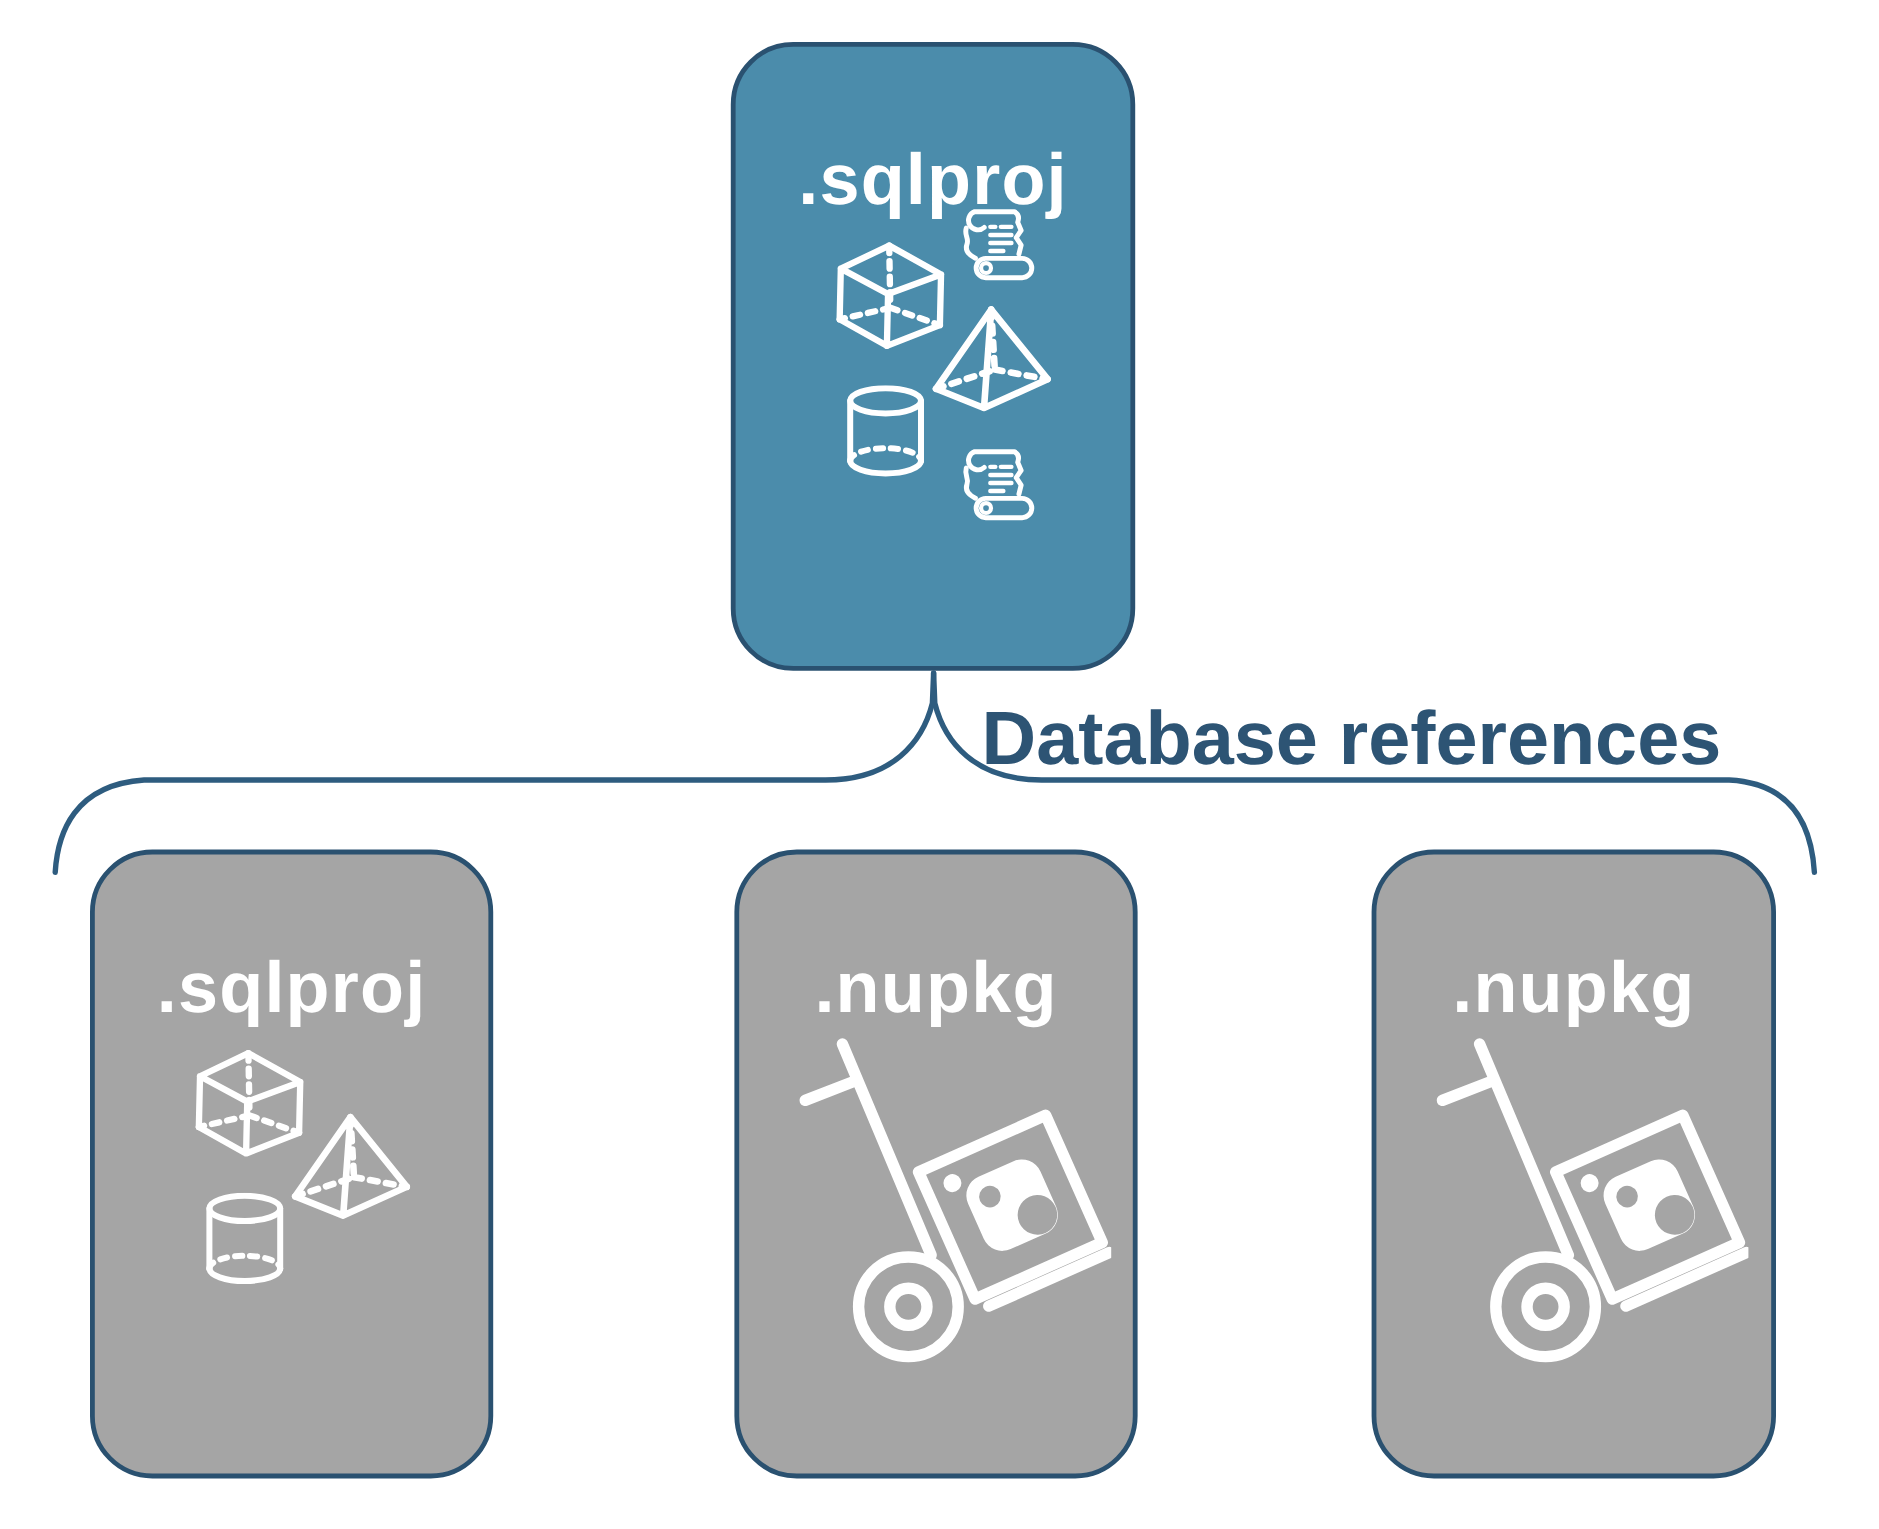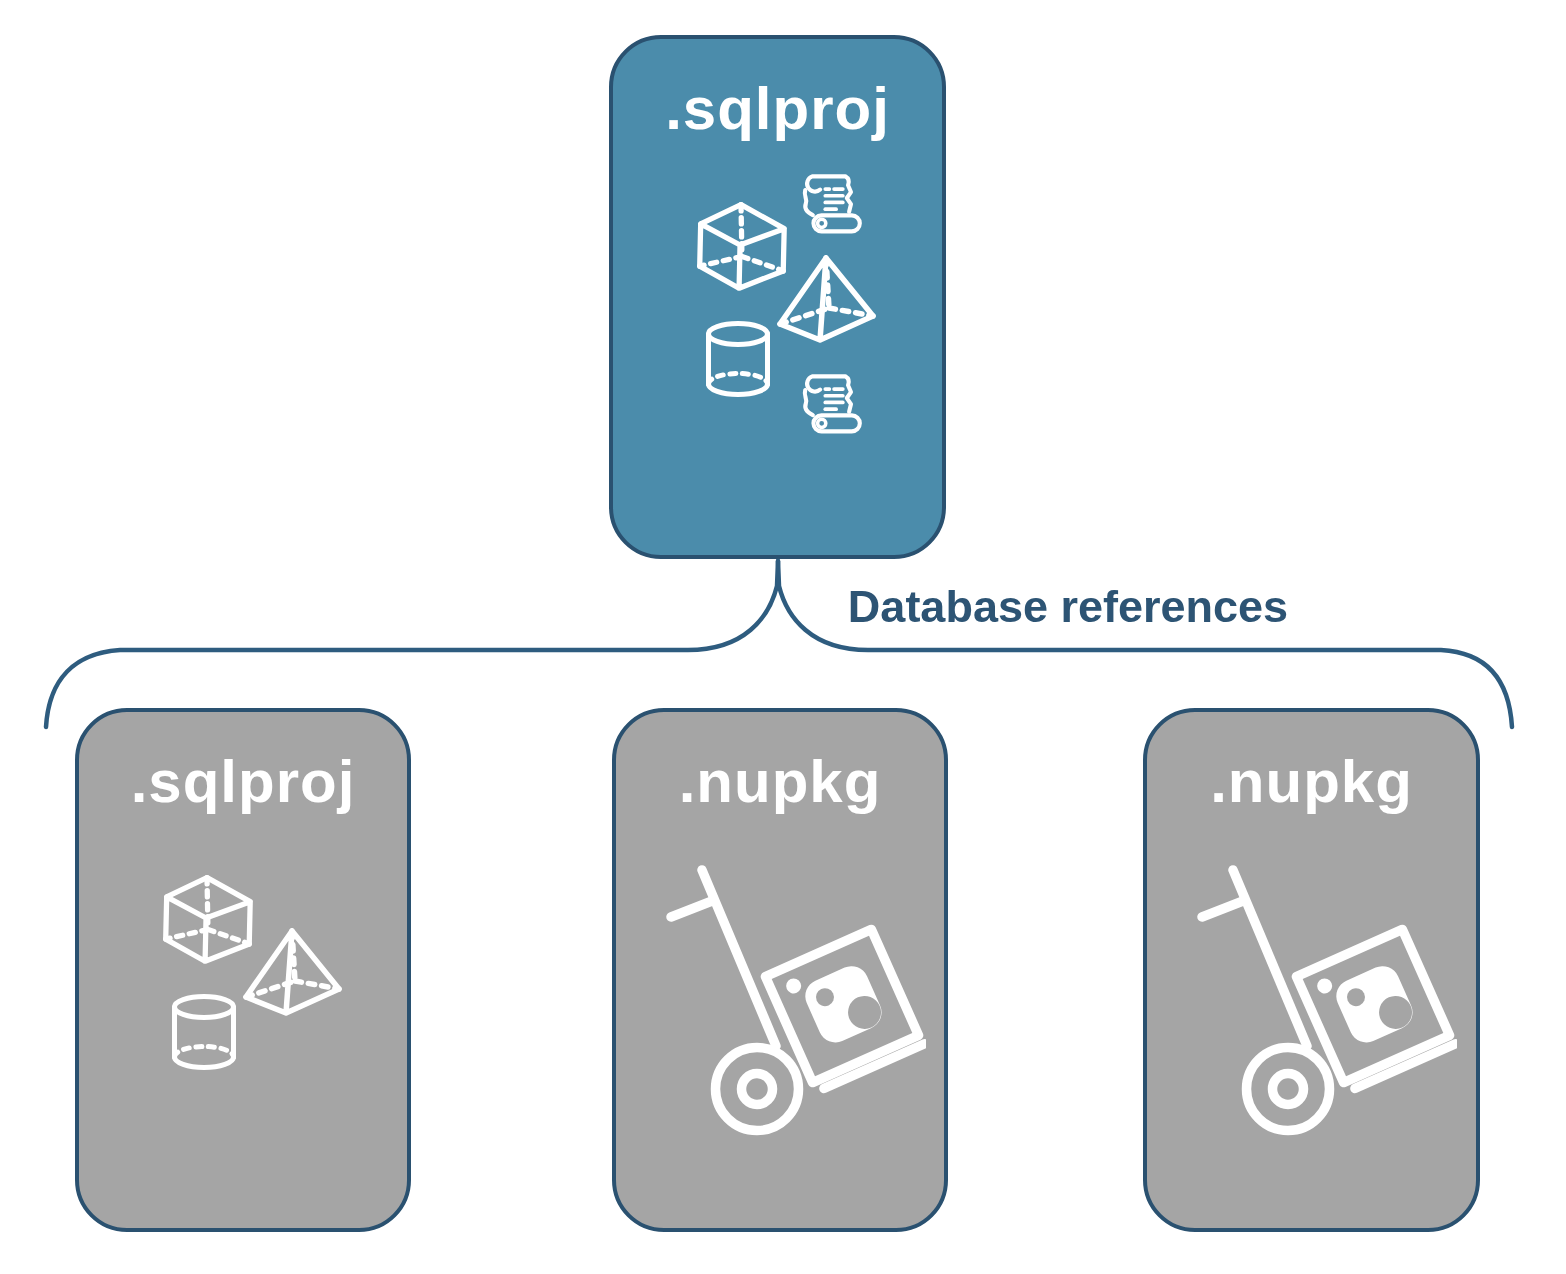--- a/index.html
+++ b/index.html
@@ -13,36 +13,36 @@
     border:4px solid var(--node-border,#2a5170);
     border-radius:52px;
   }
   .root-node{left:609px;top:35px;width:337px;height:524px;background:var(--root-fill,#4b8cab);}
   .child-node{top:708px;height:524px;background:var(--child-fill,#a5a5a5);}
   .child-1{left:75px;width:336px;}
   .child-2{left:612px;width:336px;}
   .child-3{left:1143px;width:337px;}
   .node-title{
     text-align:center;font-weight:bold;font-size:60px;line-height:1;
-    padding-top:40px;color:var(--title-color,#ffffff);letter-spacing:1px;
+    padding-top:56px;color:var(--title-color,#ffffff);letter-spacing:1px;margin-top:25px;
   }
   .icons{position:absolute;left:0;top:0;right:0;bottom:0;}
   .icon{position:absolute;color:var(--icon-color,#ffffff);}
   .ic-cube{left:80px;top:158px;width:96px;height:96px;}
   .ic-scroll-1{left:185px;top:132px;width:68px;height:66px;}
   .ic-pyramid{left:163px;top:213px;width:100px;height:92px;}
   .ic-cylinder{left:90px;top:282px;width:70px;height:84px;}
   .ic-scroll-2{left:185px;top:332px;width:68px;height:66px;}
   .ic-dolly{left:38px;top:148px;width:272px;height:297px;}
   .icon svg{width:100%;height:100%;display:block;}
   .brace{position:absolute;left:0;top:0;width:1566px;height:1274px;pointer-events:none;}
   .brace path{stroke:var(--connector,#2e5c7f);stroke-width:4.5;fill:none;stroke-linecap:round;}
   .connector-label{
     position:absolute;left:818px;top:582px;width:500px;text-align:center;
-    font-size:45px;font-weight:bold;color:var(--label-color,#2d5474);line-height:1.1;
+    font-size:63px;font-weight:bold;color:var(--label-color,#2d5474);line-height:1.1;
     white-space:nowrap;
   }
   .hole{fill:var(--child-fill,#a5a5a5);}
   .defs-holder{position:absolute;width:0;height:0;overflow:hidden;}
 </style>
 </head>
 <body style="--background: #ffffff; --root-fill: #4b8cab; --child-fill: #a5a5a5; --node-border: #2a5170; --connector: #2e5c7f; --label-color: #2d5474; --title-color: #ffffff; --icon-color: #ffffff;">
 
 <svg class="defs-holder" aria-hidden="true">
   <defs>

